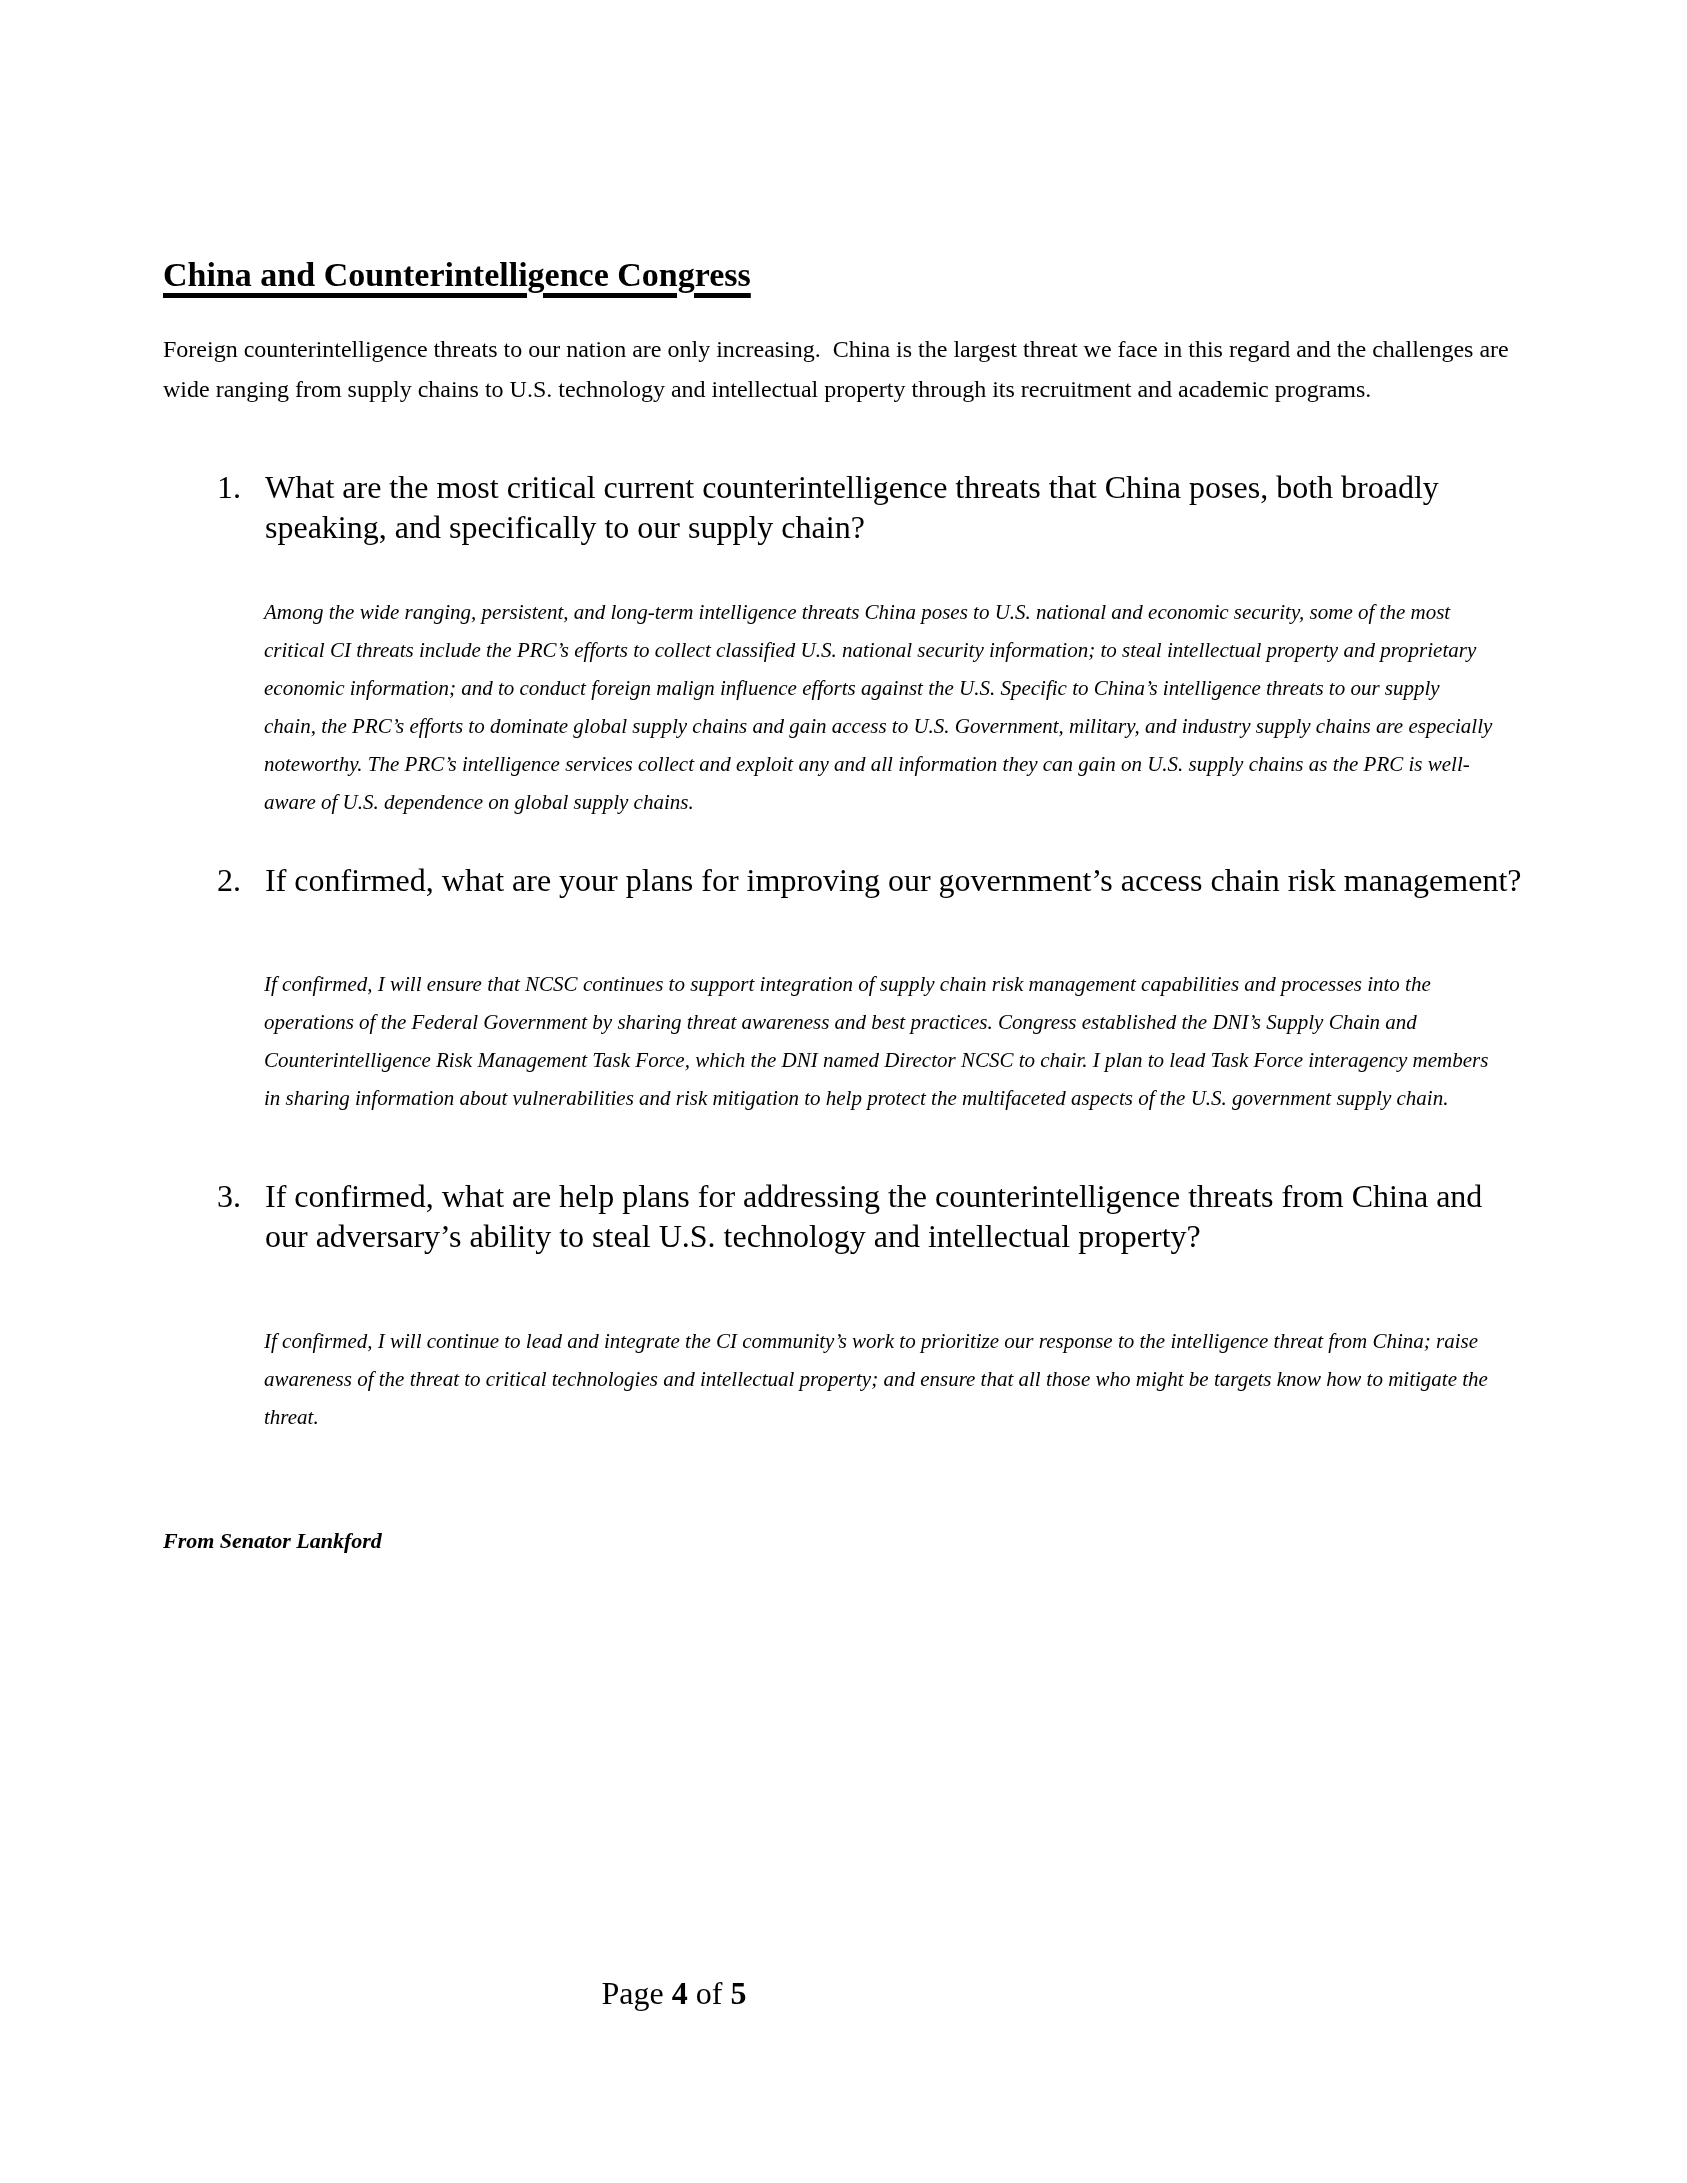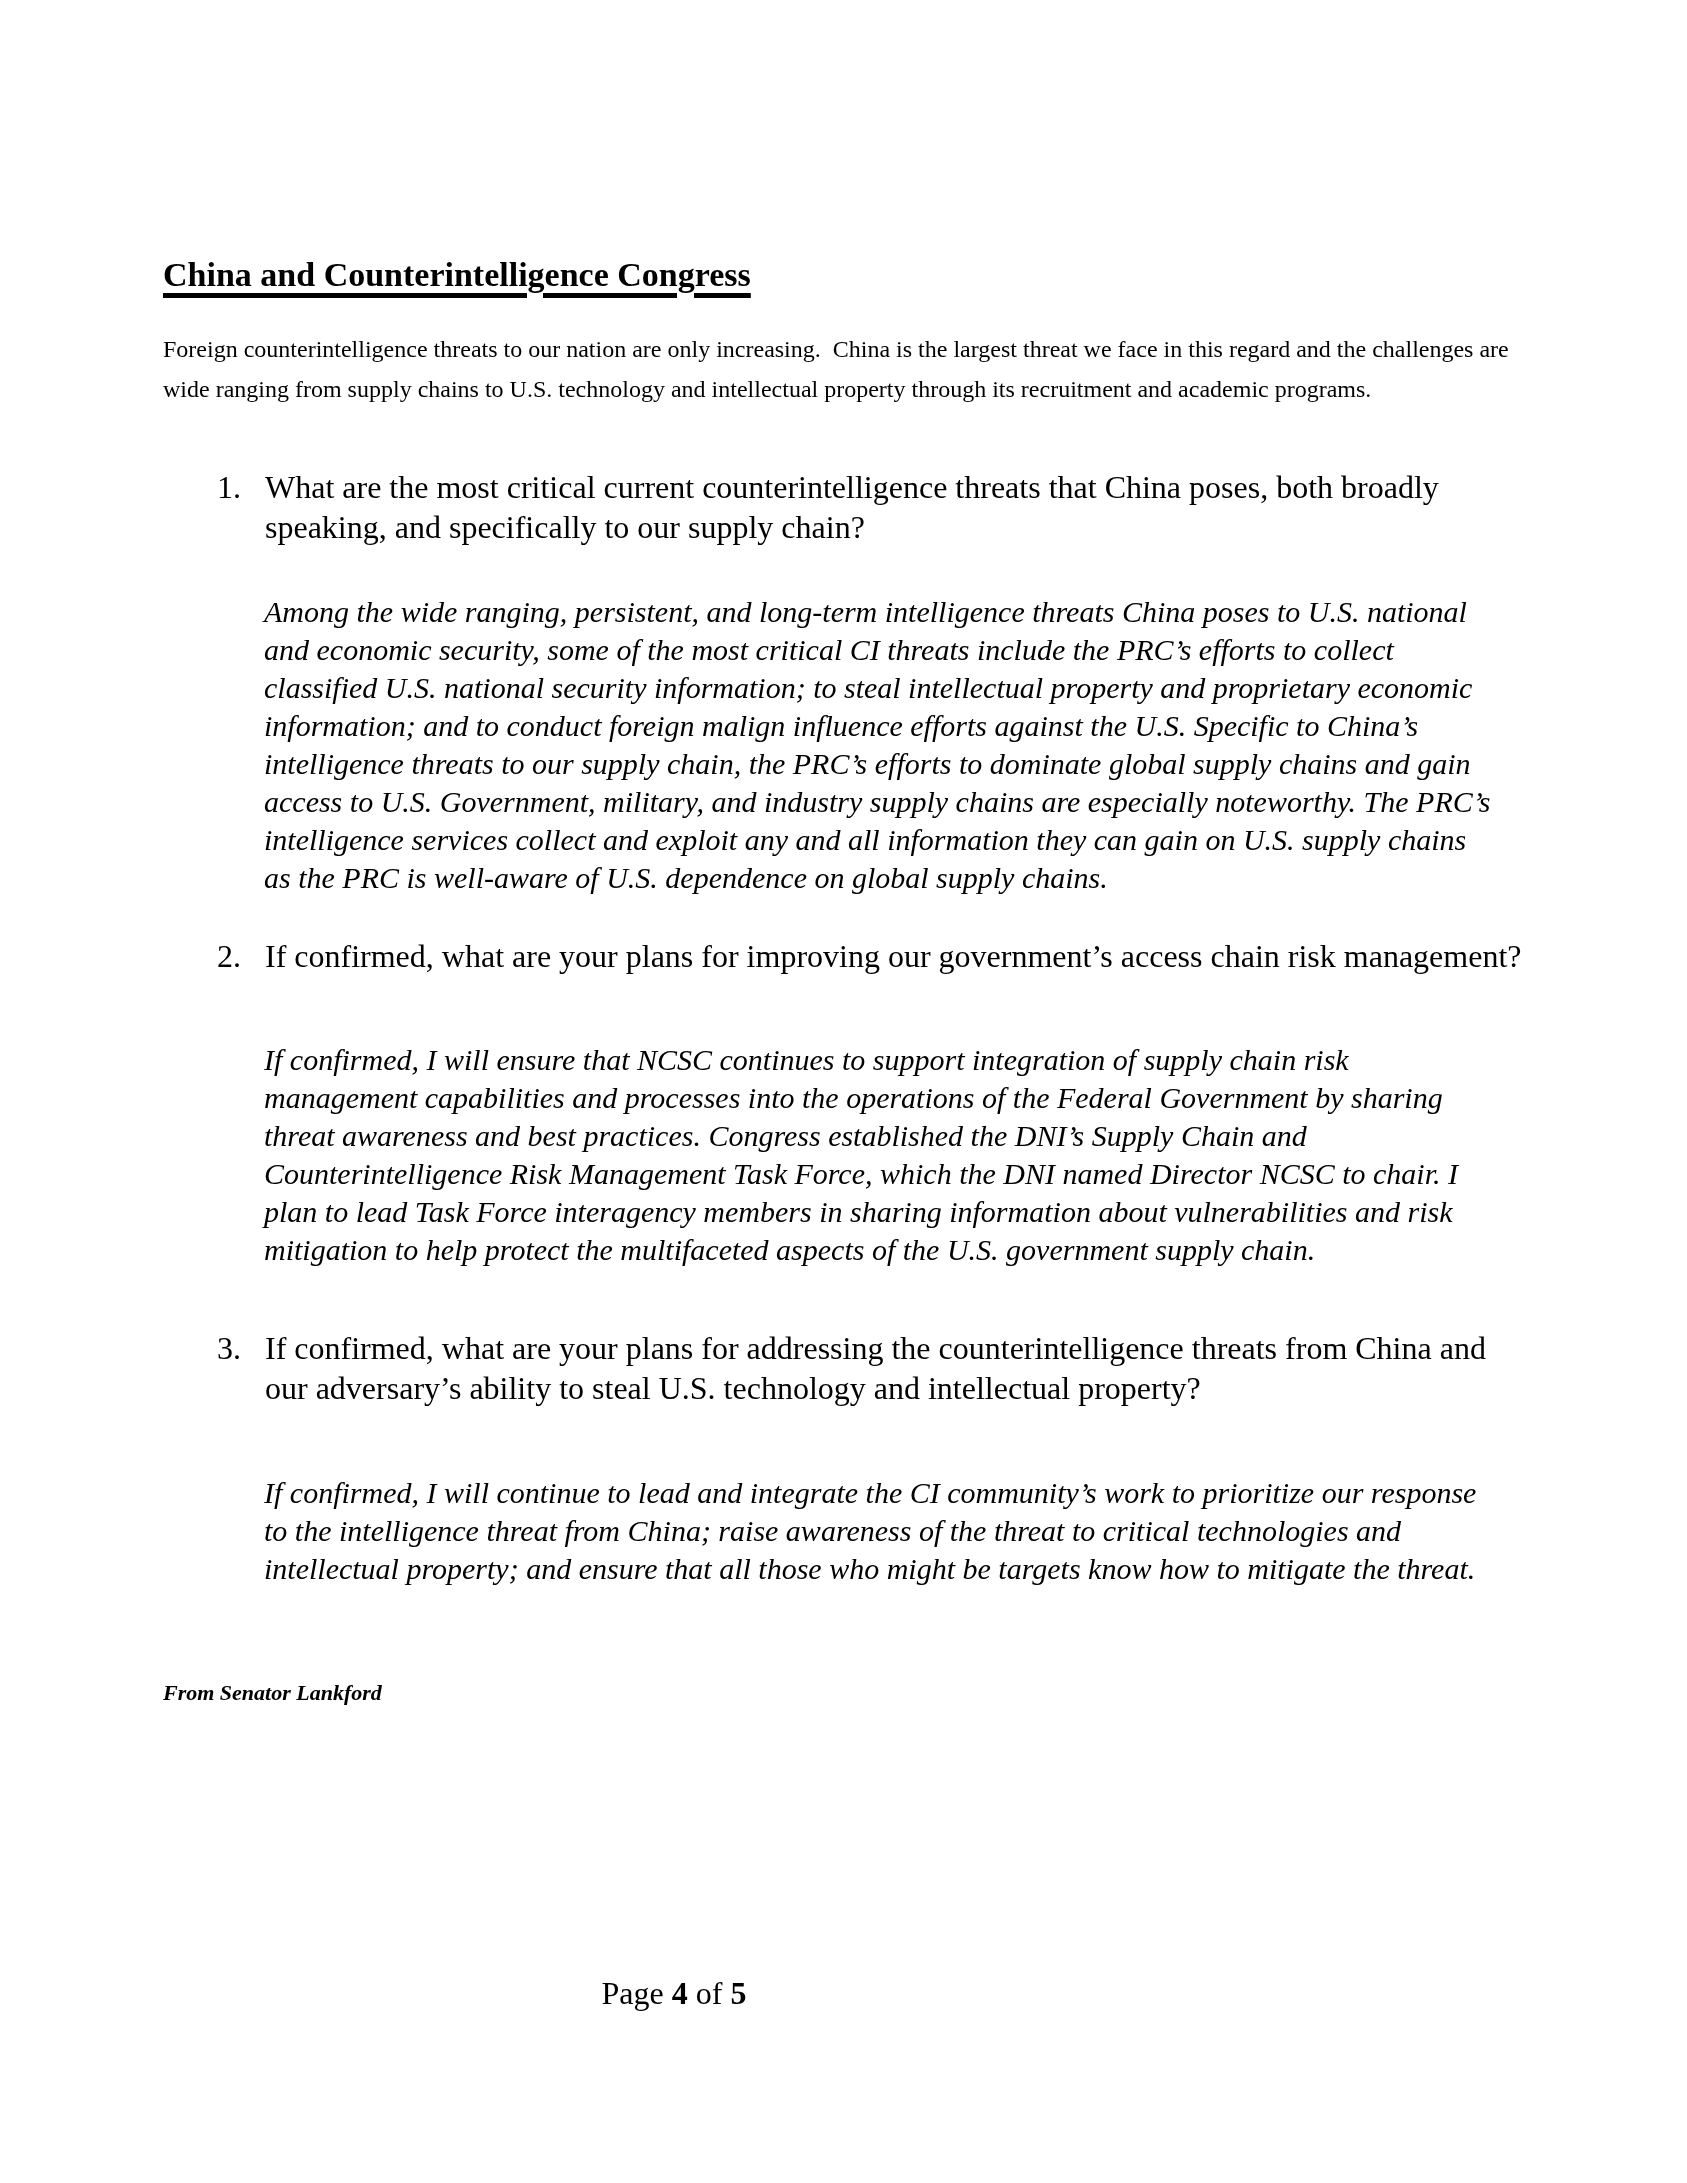--- a/index.html
+++ b/index.html
@@ -48,21 +48,21 @@
   .qnum {
     width: 48px;
     flex-shrink: 0;
   }
   .qtext {
     flex: 1;
   }
   .answer {
     margin-left: 101px;
     margin-right: 34px;
-    font-size: 30px;
+    font-size: 21px;
     font-style: italic;
     line-height: 38px;
   }
   .a1 { margin-top: 46px; }
   .a2 { margin-top: 65px; }
   .a3 { margin-top: 66px; }
   .closing {
     margin: 85px 0 0 0;
     font-size: 22px;
     font-weight: bold;
@@ -99,21 +99,21 @@
 
     <div class="question q2">
       <span class="qnum">2.</span>
       <div class="qtext">If confirmed, what are your plans for improving our government’s access chain risk management?</div>
     </div>
 
     <p class="answer a2">If confirmed, I will ensure that NCSC continues to support integration of supply chain risk management capabilities and processes into the operations of the Federal Government by sharing threat awareness and best practices. Congress established the DNI’s Supply Chain and Counterintelligence Risk Management Task Force, which the DNI named Director NCSC to chair. I plan to lead Task Force interagency members in sharing information about vulnerabilities and risk mitigation to help protect the multifaceted aspects of the U.S. government supply chain.</p>
 
     <div class="question q3">
       <span class="qnum">3.</span>
-      <div class="qtext">If confirmed, what are your plans for addressing the counterintelligence threats from China and our adversary’s ability to steal U.S. technology and intellectual property?</div>
+      <div class="qtext">If confirmed, what are help plans for addressing the counterintelligence threats from China and our adversary’s ability to steal U.S. technology and intellectual property?</div>
     </div>
 
     <p class="answer a3">If confirmed, I will continue to lead and integrate the CI community’s work to prioritize our response to the intelligence threat from China; raise awareness of the threat to critical technologies and intellectual property; and ensure that all those who might be targets know how to mitigate the threat.</p>
 
     <p class="closing">From Senator Lankford</p>
 
   </div>
 
   <div class="footer">
     <span>Page </span><span class="bold">4</span><span> of </span><span class="bold">5</span>

